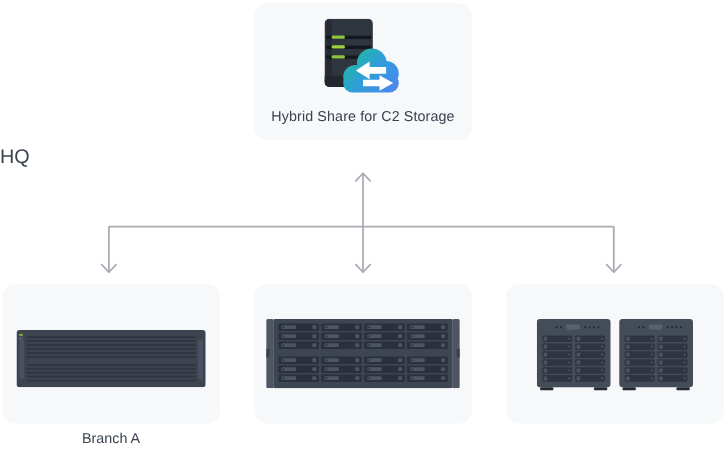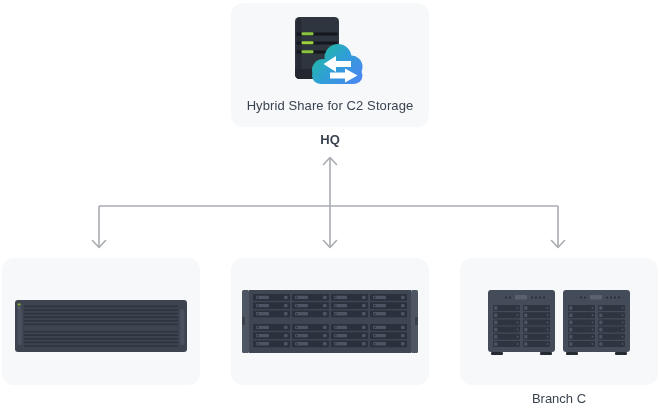--- a/index.html
+++ b/index.html
@@ -9,22 +9,22 @@
   .stage{position:relative;width:660px;height:412px;background:var(--page-bg);
          border-radius:10px;overflow:hidden;
          font-family:"Liberation Sans",sans-serif;color:var(--text);}
   .card{position:absolute;background:var(--card-bg);border-radius:12px;}
   .hq-card{left:231px;top:3px;width:198px;height:124px;}
   .hq-icon-area{position:relative;width:70px;height:72px;margin:14px auto 0 auto;}
   .hq-server{position:absolute;left:0;top:0;}
   .hq-cloud{position:absolute;left:14px;top:25px;}
   .hq-title{position:absolute;left:0;right:0;bottom:14px;text-align:center;
             font-size:13px;letter-spacing:.1px;color:var(--text);}
-  .hq-label{position:absolute;left:0;right:0;top:132px;text-align:center;
-            font-size:13px;color:var(--text);font-weight:bold;}
+  .hq-label{position:absolute;left:0;right:0;top:132px;text-align:left;
+            font-size:18px;color:var(--text);}
   .connector-svg{position:absolute;left:0;top:0;pointer-events:none;}
   .branch-card{top:258px;width:198px;height:127px;}
   .branch-a{left:2px;}  .branch-b{left:231px;}  .branch-c{left:460px;}
   .device{position:absolute;}
   .dev-a{left:13px;top:42px;}
   .dev-b{left:11px;top:32px;}
   .dev-c{left:28px;top:32px;}
   .branch-label{position:absolute;top:391px;width:198px;text-align:center;
                 font-size:13px;color:var(--text);}
   .bl-a{left:2px;} .bl-b{left:231px;} .bl-c{left:460px;}
@@ -179,15 +179,15 @@
             <use href="#trayC" x="35" y="51"></use>
           <rect x="3" y="62" width="12" height="3" rx="1" fill="#262b33"></rect>
           <rect x="52" y="62" width="12" height="3" rx="1" fill="#262b33"></rect>
         </g>
       </defs>
       <use href="#towerC" x="0" y="0"></use>
       <use href="#towerC" x="75" y="0"></use>
     </svg>
   </div>
 
-  <div class="branch-label bl-c">Branch C</div>
+  <div class="branch-label bl-a">Branch A</div>
 
 </div>
 
 </body></html>

